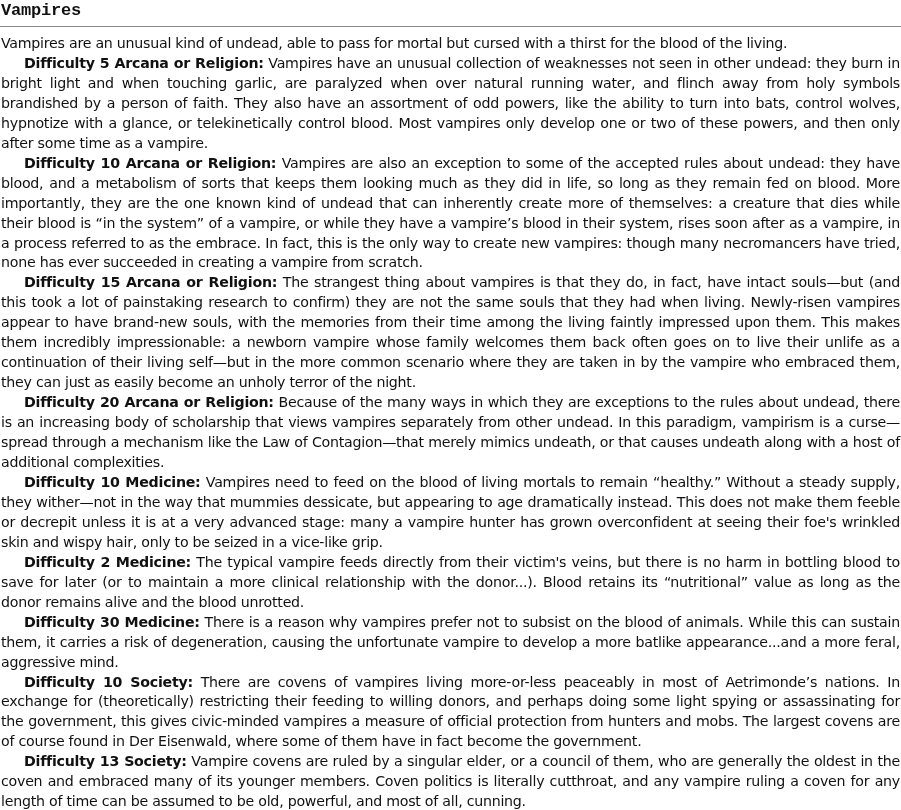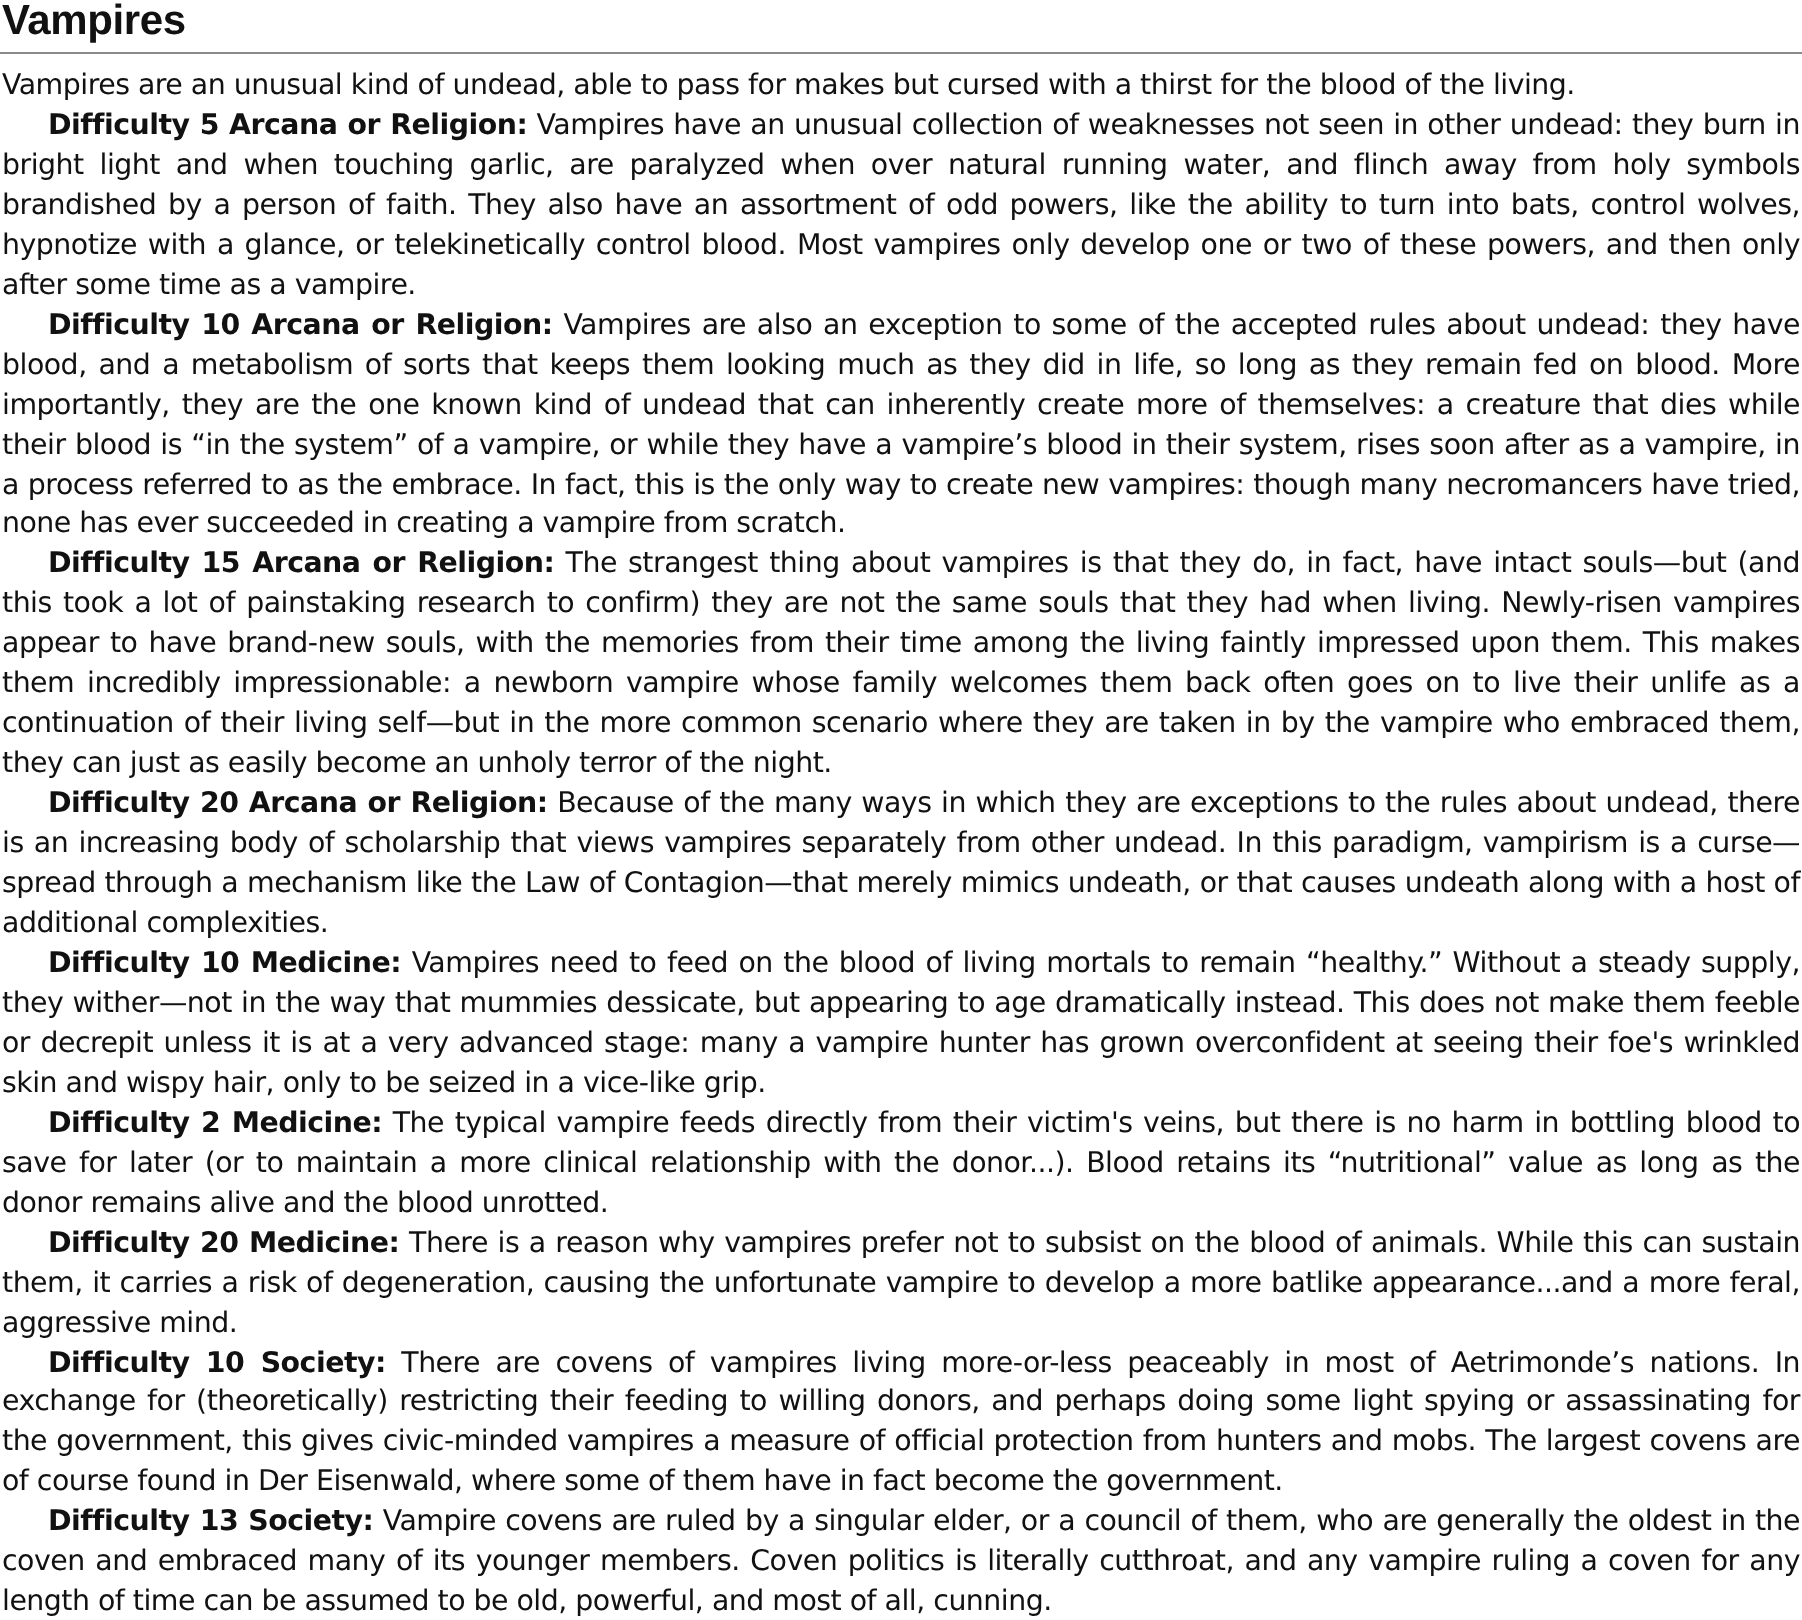--- a/index.html
+++ b/index.html
@@ -17,23 +17,23 @@
     .page {
       position: relative;
       width: 901px;
       padding: 0;
       box-sizing: border-box;
     }
     .title {
       margin: 0;
       padding: 0 0 0 1px;
       height: 26px;
-      font-family: Liberation Sans, sans-serif;
+      font-family: Liberation Mono, monospace;
       font-weight: bold;
-      font-size: 21px;
+      font-size: 17px;
       line-height: 22px;
       letter-spacing: -0.2px;
       color: #111111;
     }
     .rule {
       height: 0;
       border: 0;
       border-top: 1px solid #8a8a8a;
       margin: 0 0 7px 0;
     }
@@ -58,33 +58,33 @@
     }
   </style>
 </head>
 <body>
 
 <div class="page">
   <h1 class="title">Vampires</h1>
   <hr class="rule">
 
   <div class="body">
-    <p>Vampires are an unusual kind of undead, able to pass for makes but cursed with a thirst for the blood of the living.</p>
+    <p>Vampires are an unusual kind of undead, able to pass for mortal but cursed with a thirst for the blood of the living.</p>
 
     <p class="entry"><span class="label">Difficulty 5 Arcana or Religion:</span><span> Vampires have an unusual collection of weaknesses not seen in other undead: they burn in bright light and when touching garlic, are paralyzed when over natural running water, and flinch away from holy symbols brandished by a person of faith. They also have an assortment of odd powers, like the ability to turn into bats, control wolves, hypnotize with a glance, or telekinetically control blood. Most vampires only develop one or two of these powers, and then only after some time as a vampire.</span></p>
 
     <p class="entry"><span class="label">Difficulty 10 Arcana or Religion:</span><span> Vampires are also an exception to some of the accepted rules about undead: they have blood, and a metabolism of sorts that keeps them looking much as they did in life, so long as they remain fed on blood. More importantly, they are the one known kind of undead that can inherently create more of themselves: a creature that dies while their blood is “in the system” of a vampire, or while they have a vampire’s blood in their system, rises soon after as a vampire, in a process referred to as the embrace. In fact, this is the only way to create new vampires: though many necromancers have tried, none has ever succeeded in creating a vampire from scratch.</span></p>
 
     <p class="entry"><span class="label">Difficulty 15 Arcana or Religion:</span><span> The strangest thing about vampires is that they do, in fact, have intact souls—but (and this took a lot of painstaking research to confirm) they are not the same souls that they had when living. Newly-risen vampires appear to have brand-new souls, with the memories from their time among the living faintly impressed upon them. This makes them incredibly impressionable: a newborn vampire whose family welcomes them back often goes on to live their unlife as a continuation of their living self—but in the more common scenario where they are taken in by the vampire who embraced them, they can just as easily become an unholy terror of the night.</span></p>
 
     <p class="entry"><span class="label">Difficulty 20 Arcana or Religion:</span><span> Because of the many ways in which they are exceptions to the rules about undead, there is an increasing body of scholarship that views vampires separately from other undead. In this paradigm, vampirism is a curse—spread through a mechanism like the Law of Contagion—that merely mimics undeath, or that causes undeath along with a host of additional complexities.</span></p>
 
     <p class="entry"><span class="label">Difficulty 10 Medicine:</span><span> Vampires need to feed on the blood of living mortals to remain “healthy.” Without a steady supply, they wither—not in the way that mummies dessicate, but appearing to age dramatically instead. This does not make them feeble or decrepit unless it is at a very advanced stage: many a vampire hunter has grown overconfident at seeing their foe's wrinkled skin and wispy hair, only to be seized in a vice-like grip.</span></p>
 
     <p class="entry"><span class="label">Difficulty 2 Medicine:</span><span> The typical vampire feeds directly from their victim's veins, but there is no harm in bottling blood to save for later (or to maintain a more clinical relationship with the donor...). Blood retains its “nutritional” value as long as the donor remains alive and the blood unrotted.</span></p>
 
-    <p class="entry"><span class="label">Difficulty 20 Medicine:</span><span> There is a reason why vampires prefer not to subsist on the blood of animals. While this can sustain them, it carries a risk of degeneration, causing the unfortunate vampire to develop a more batlike appearance...and a more feral, aggressive mind.</span></p>
+    <p class="entry"><span class="label">Difficulty 30 Medicine:</span><span> There is a reason why vampires prefer not to subsist on the blood of animals. While this can sustain them, it carries a risk of degeneration, causing the unfortunate vampire to develop a more batlike appearance...and a more feral, aggressive mind.</span></p>
 
     <p class="entry"><span class="label">Difficulty 10 Society:</span><span> There are covens of vampires living more-or-less peaceably in most of Aetrimonde’s nations. In exchange for (theoretically) restricting their feeding to willing donors, and perhaps doing some light spying or assassinating for the government, this gives civic-minded vampires a measure of official protection from hunters and mobs. The largest covens are of course found in Der Eisenwald, where some of them have in fact become the government.</span></p>
 
     <p class="entry"><span class="label">Difficulty 13 Society:</span><span> Vampire covens are ruled by a singular elder, or a council of them, who are generally the oldest in the coven and embraced many of its younger members. Coven politics is literally cutthroat, and any vampire ruling a coven for any length of time can be assumed to be old, powerful, and most of all, cunning.</span></p>
   </div>
 </div>
 
 </body></html>

